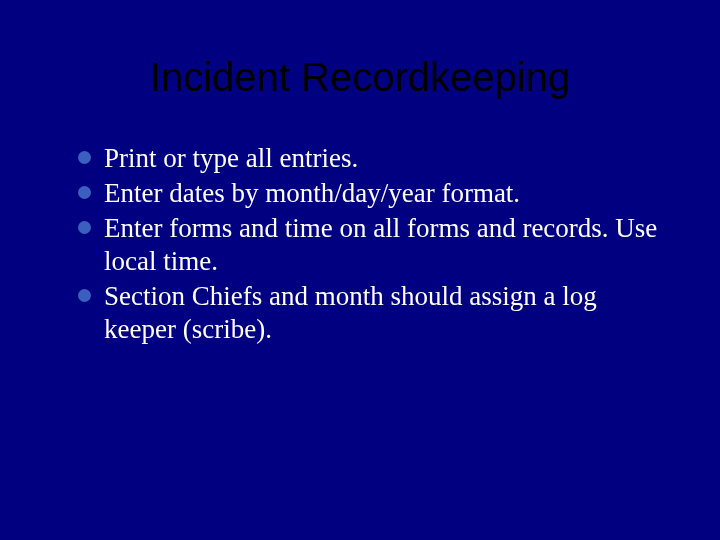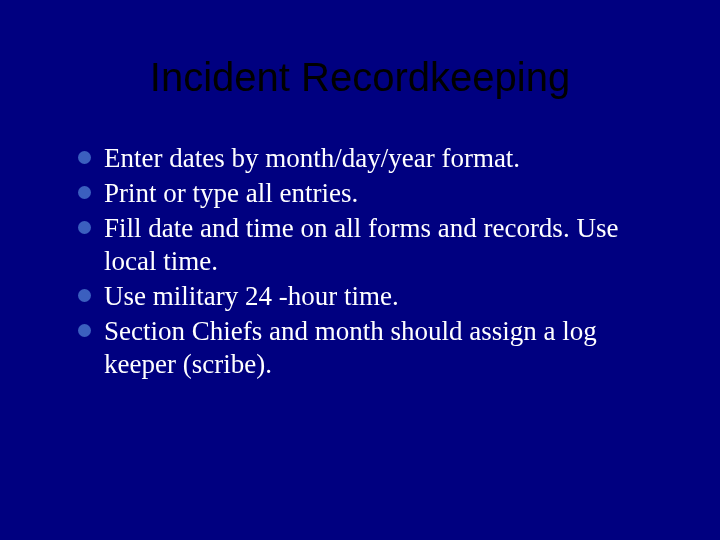--- a/index.html
+++ b/index.html
@@ -49,19 +49,18 @@
       background-color: #3b5fbf;
       border-radius: 50%;
     }
   </style>
 </head>
 <body>
 
 <div class="slide">
   <h1 class="title">Incident Recordkeeping</h1>
   <ul class="bullets">
+    <li class="bullet-item">Print or type all entries.</li>
     <li class="bullet-item">Enter dates by month/day/year format.</li>
-    <li class="bullet-item">Print or type all entries.</li>
-    <li class="bullet-item">Fill date and time on all forms and records. Use local time.</li>
-    <li class="bullet-item">Use military 24 -hour time.</li>
+    <li class="bullet-item">Enter forms and time on all forms and records. Use local time.</li>
     <li class="bullet-item">Section Chiefs and month should assign a log keeper (scribe).</li>
   </ul>
 </div>
 
 </body></html>

